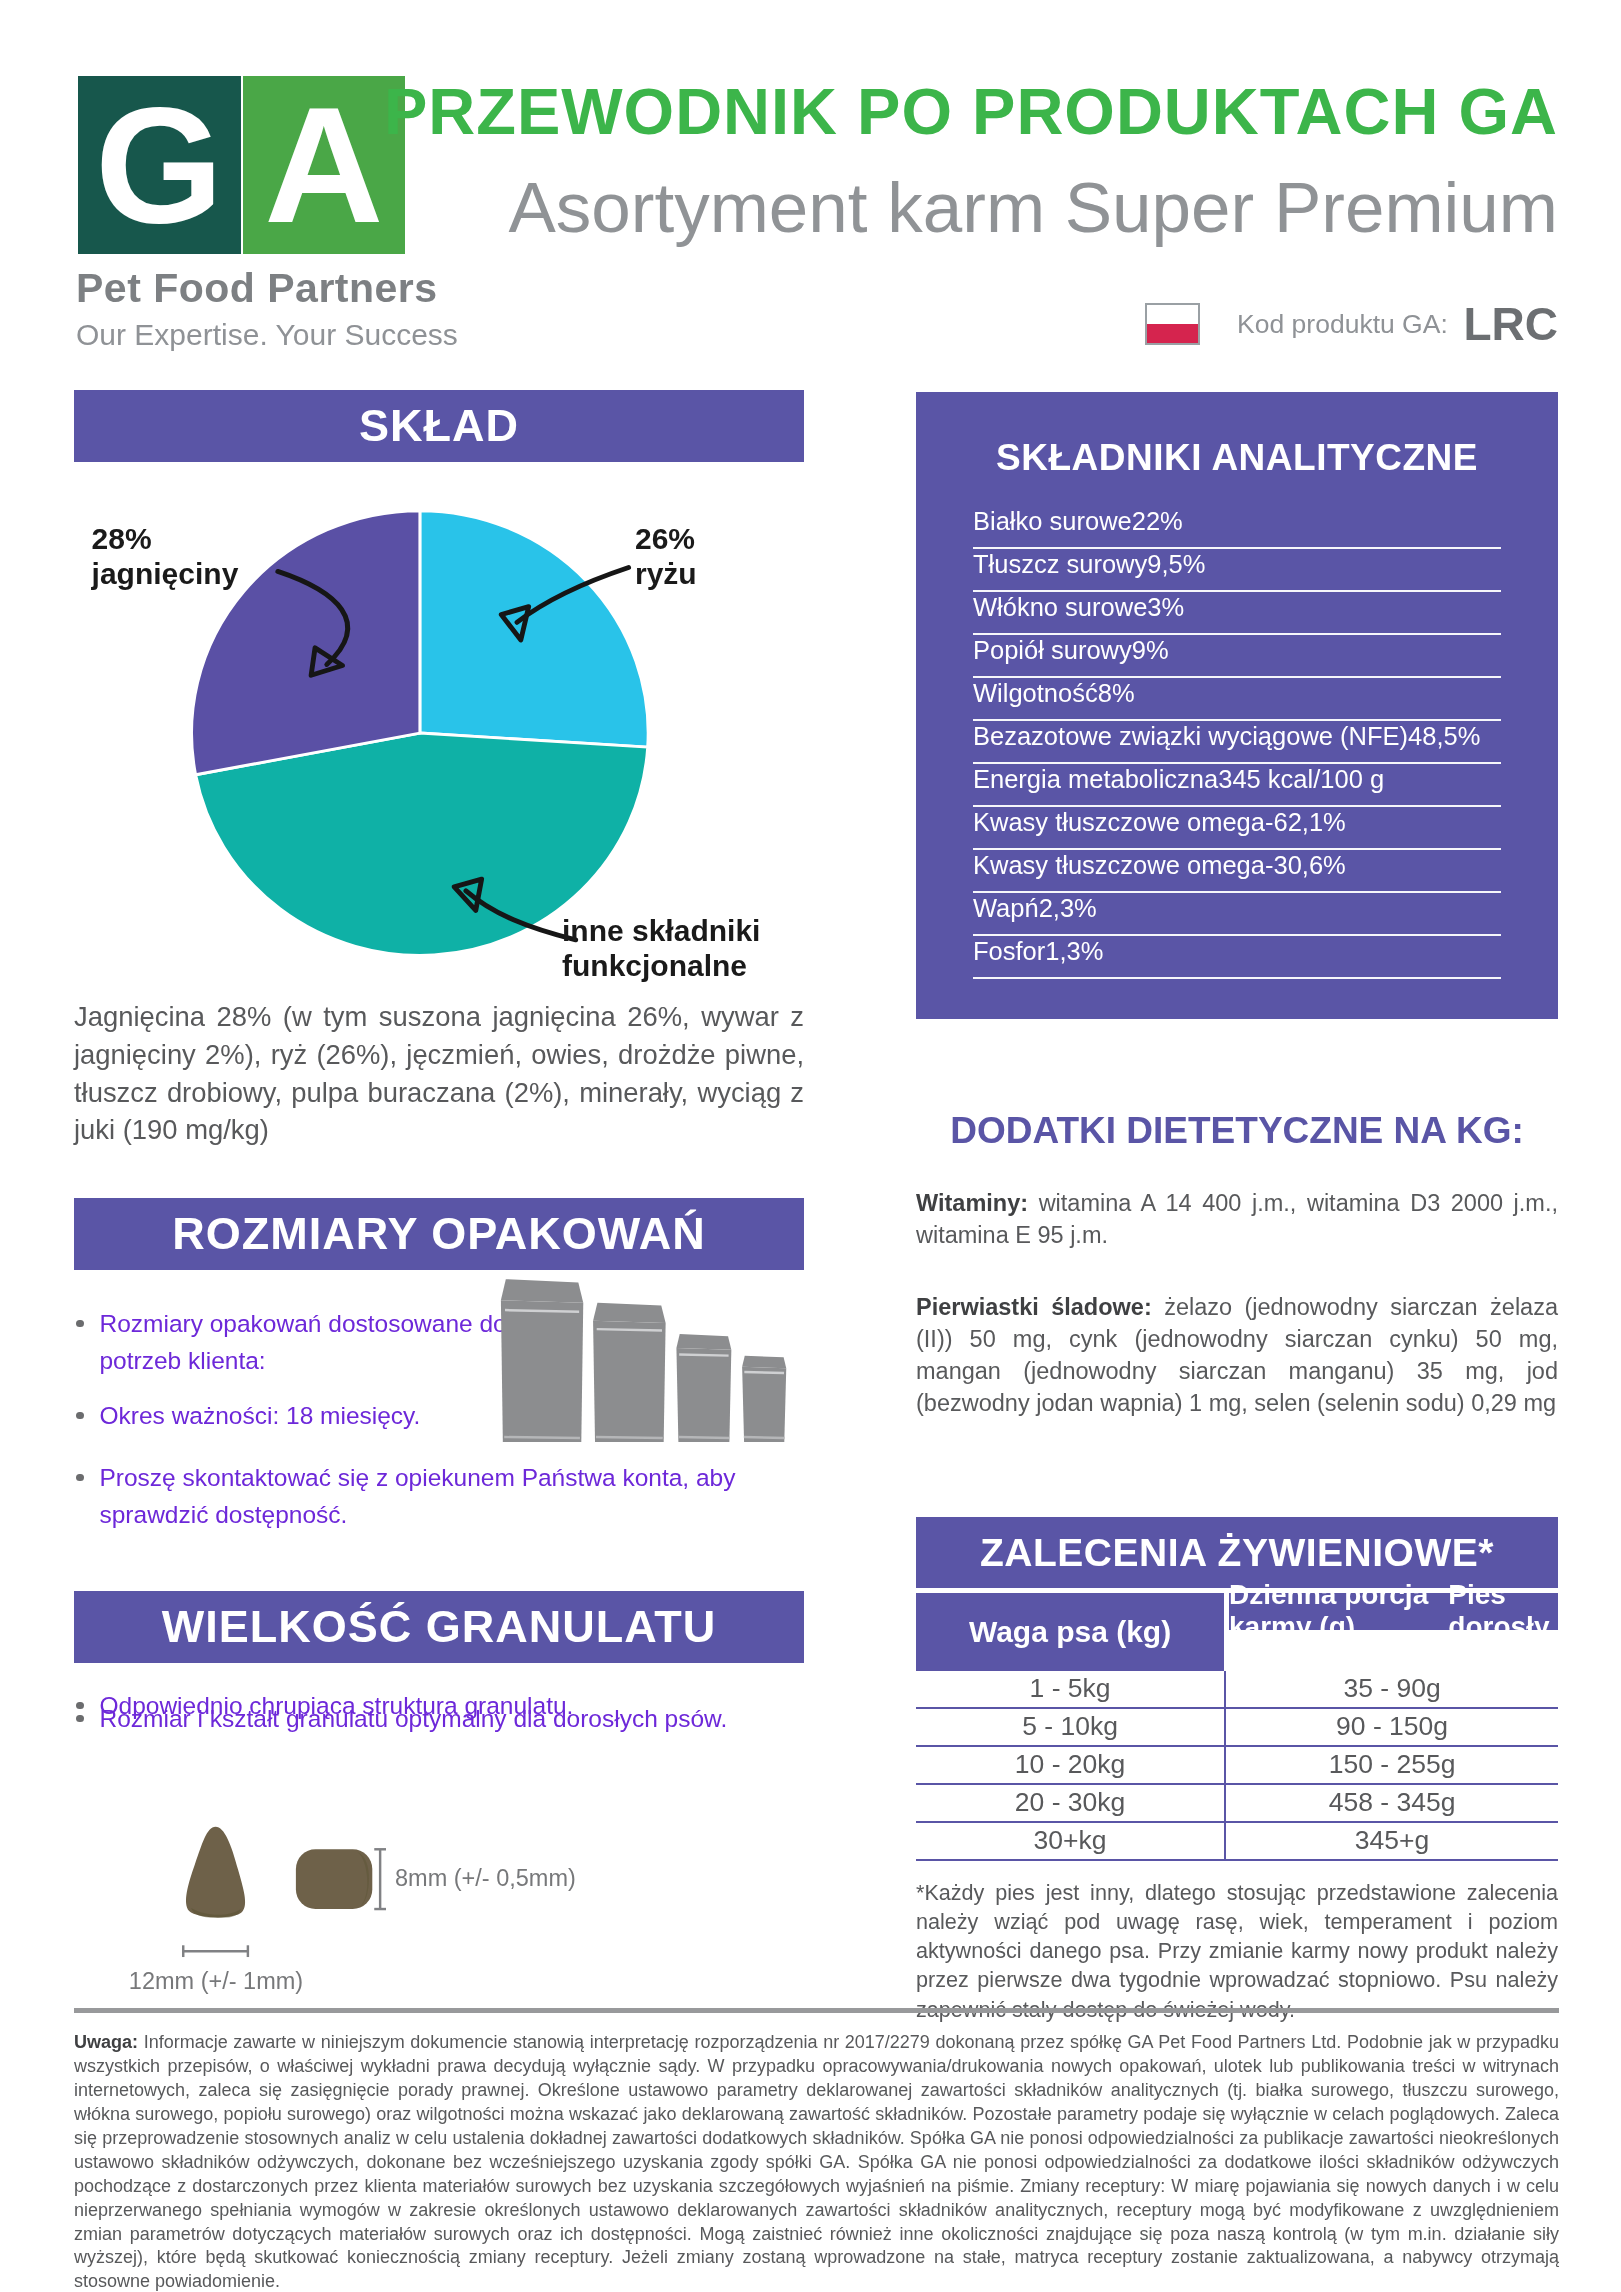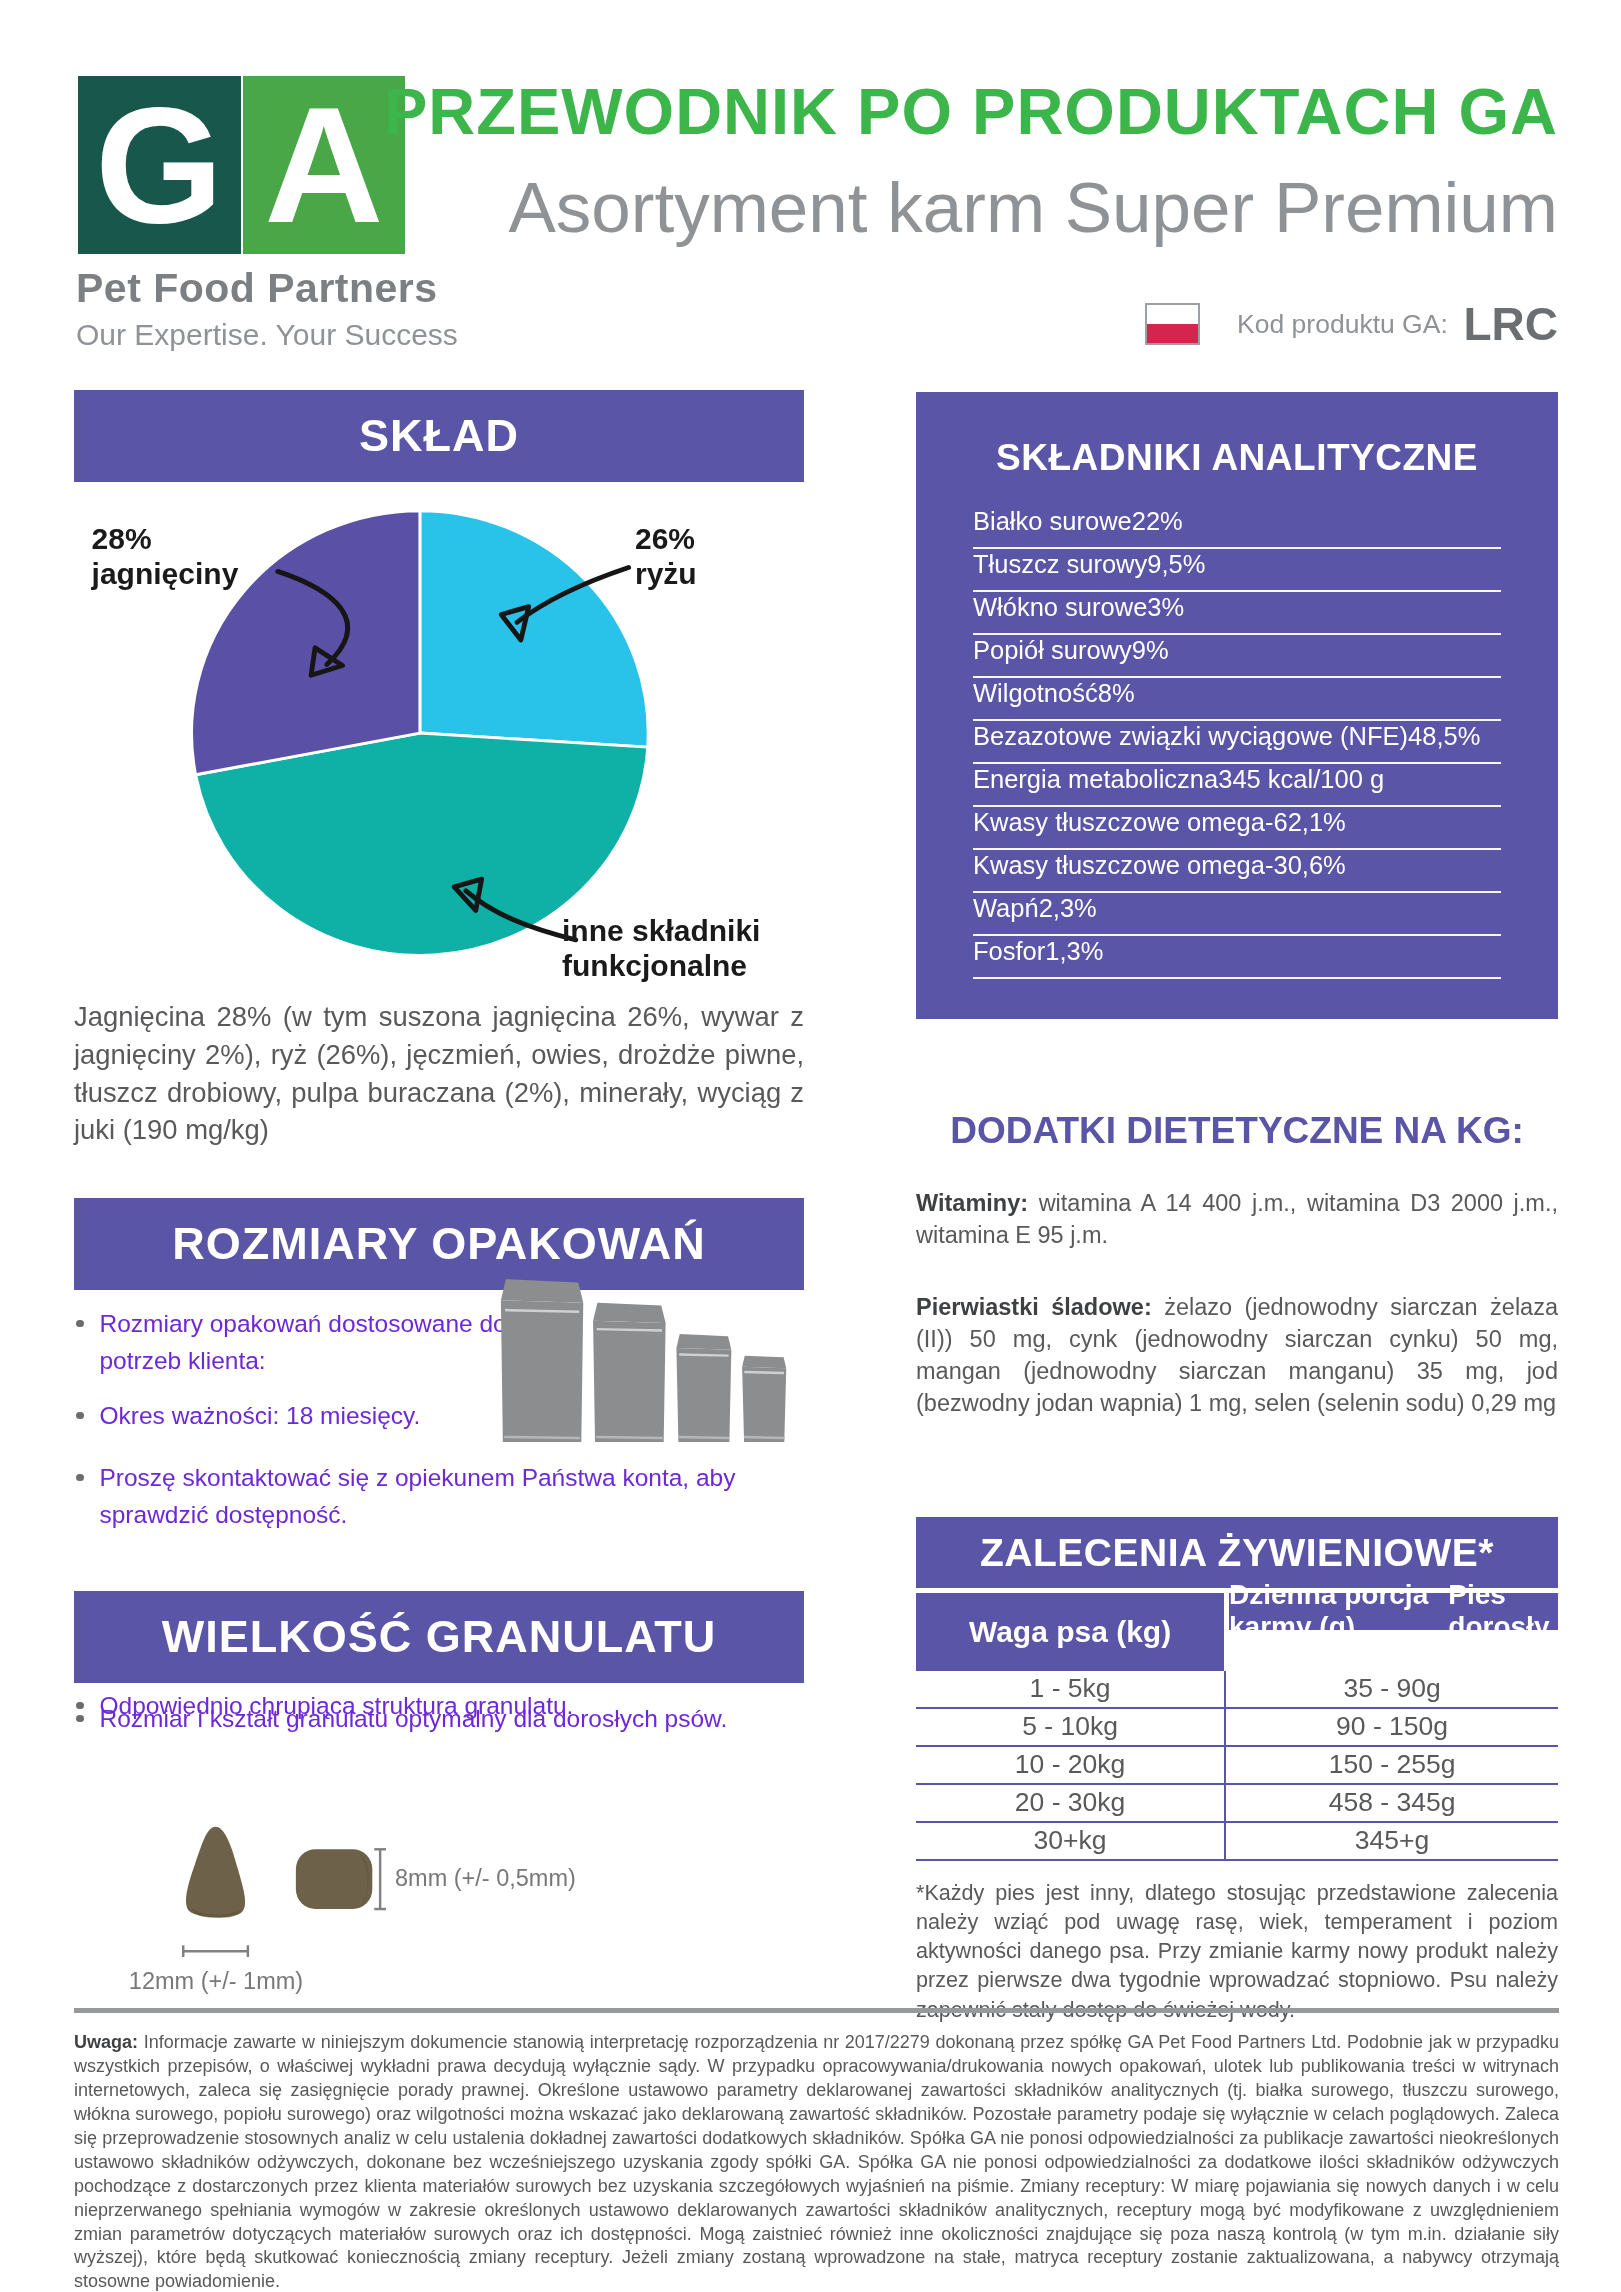--- a/index.html
+++ b/index.html
@@ -18,21 +18,21 @@
   .doc-title{right:63px;top:74px;font-size:65px;font-weight:bold;color:#3cb54a;letter-spacing:1px;text-align:right;}
   .doc-subtitle{right:63px;top:167px;font-size:71px;font-weight:normal;color:#909396;text-align:right;}
   .code-row{right:63px;top:297px;display:flex;align-items:center;}
   .flag{width:55px;height:42px;border:2px solid #9aa0a4;box-sizing:border-box;margin-right:37px;}
   .flag-top{height:50%;background:#ffffff;}
   .flag-bottom{height:50%;background:#d5244e;}
   .code-label{font-size:26.5px;color:#8f9296;}
   .code-value{font-size:46px;font-weight:bold;color:#6c6f72;margin-left:15.7px;}
 
   
-  .bar{left:74px;width:730px;height:92px;background:#5a55a6;color:#fff;font-weight:bold;
+  .bar{left:74px;width:730px;height:72px;background:#5a55a6;color:#fff;font-weight:bold;
        font-size:45px;letter-spacing:1px;display:flex;align-items:center;justify-content:center;}
 
   
   .pie-wrap{left:74px;top:485px;width:730px;height:505px;}
   .callout{position:absolute;font-weight:bold;color:#1a1a1a;font-size:30px;line-height:1.15;}
 
   .ingredients{left:74px;top:998px;width:730px;font-size:27.4px;color:#58595b;
                text-align:justify;line-height:1.38;}
 
   .bullet{display:flex;color:#6d28d9;font-size:24.5px;line-height:1.5;}

